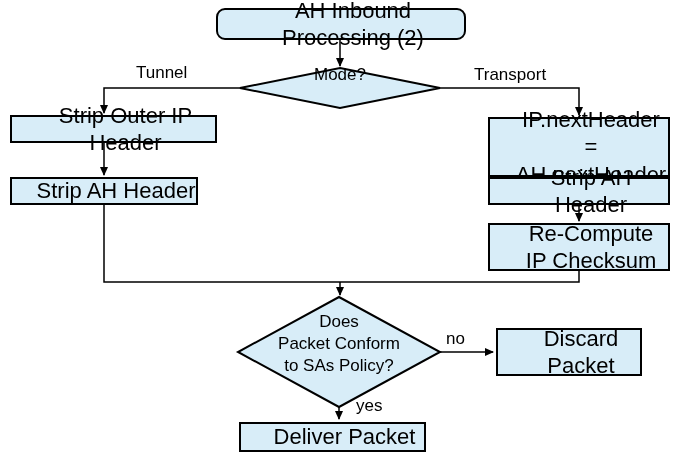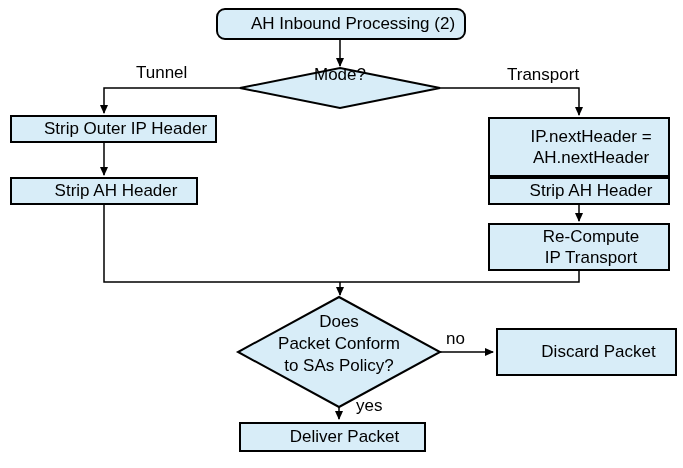--- a/index.html
+++ b/index.html
@@ -32,21 +32,21 @@
   }
   .node {
     position: absolute;
     box-sizing: border-box;
     background: var(--node-fill);
     border: 2px solid var(--node-border);
     display: flex;
     align-items: center;
     justify-content: center;
     text-align: center;
-    font-size: 17px;
+    font-size: 22px;
     line-height: 1.25;
     white-space: pre-line;
     padding-left: 24px;
   }
   .node.rounded { border-radius: 9px; }
   .dlabel {
     position: absolute;
     text-align: center;
     font-size: 17px;
     white-space: pre-line;
@@ -99,33 +99,33 @@
   <div class="node" style="left:10px; top:115px; width:207px; height:28px;">Strip Outer IP Header</div>
 
   <div class="node" style="left:10px; top:177px; width:188px; height:28px;">Strip AH Header</div>
 
   <div class="node" style="left:488px; top:117px; width:182px; height:60px;">IP.nextHeader =
 AH.nextHeader</div>
 
   <div class="node" style="left:488px; top:177px; width:182px; height:28px;">Strip AH Header</div>
 
   <div class="node" style="left:488px; top:223px; width:182px; height:48px;">Re-Compute
-IP Transport</div>
+IP Checksum</div>
 
-  <div class="node" style="left:496px; top:328px; width:181px; height:48px;">Discard Packet</div>
+  <div class="node" style="left:496px; top:328px; width:146px; height:48px;">Discard Packet</div>
 
   <div class="node" style="left:239px; top:422px; width:187px; height:30px;">Deliver Packet</div>
 
   <div class="dlabel" style="left:280px; top:65px; width:120px;">Mode?</div>
 
   <div class="dlabel" style="left:259px; top:311px; width:160px; line-height:22px;">Does
 Packet Conform
 to SAs Policy?</div>
 
   <div class="edge-label" style="left:136px; top:63px; width:60px;">Tunnel</div>
 
-  <div class="edge-label" style="left:474px; top:65px; width:78px;margin-left:33px;">Transport</div>
+  <div class="edge-label" style="left:474px; top:65px; width:78px;">Transport</div>
 
   <div class="edge-label" style="left:446px; top:329px; width:36px;">no</div>
 
   <div class="edge-label" style="left:356px; top:396px; width:44px;">yes</div>
 
 </div>
 
 </body></html>

